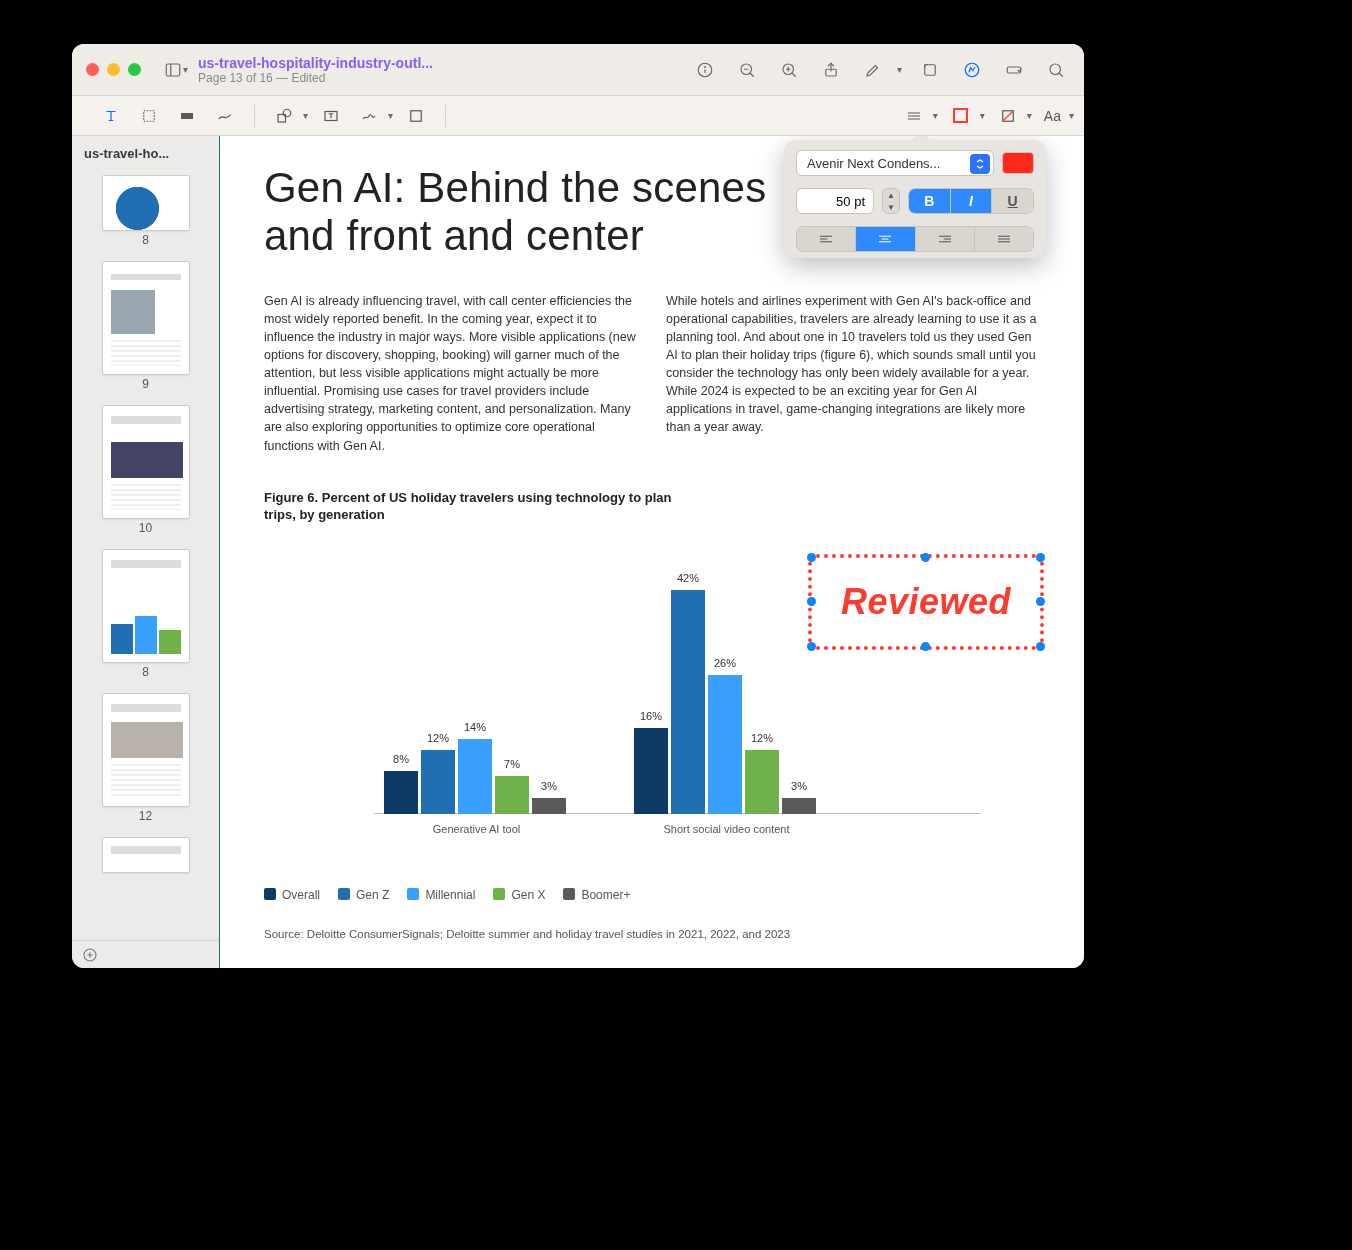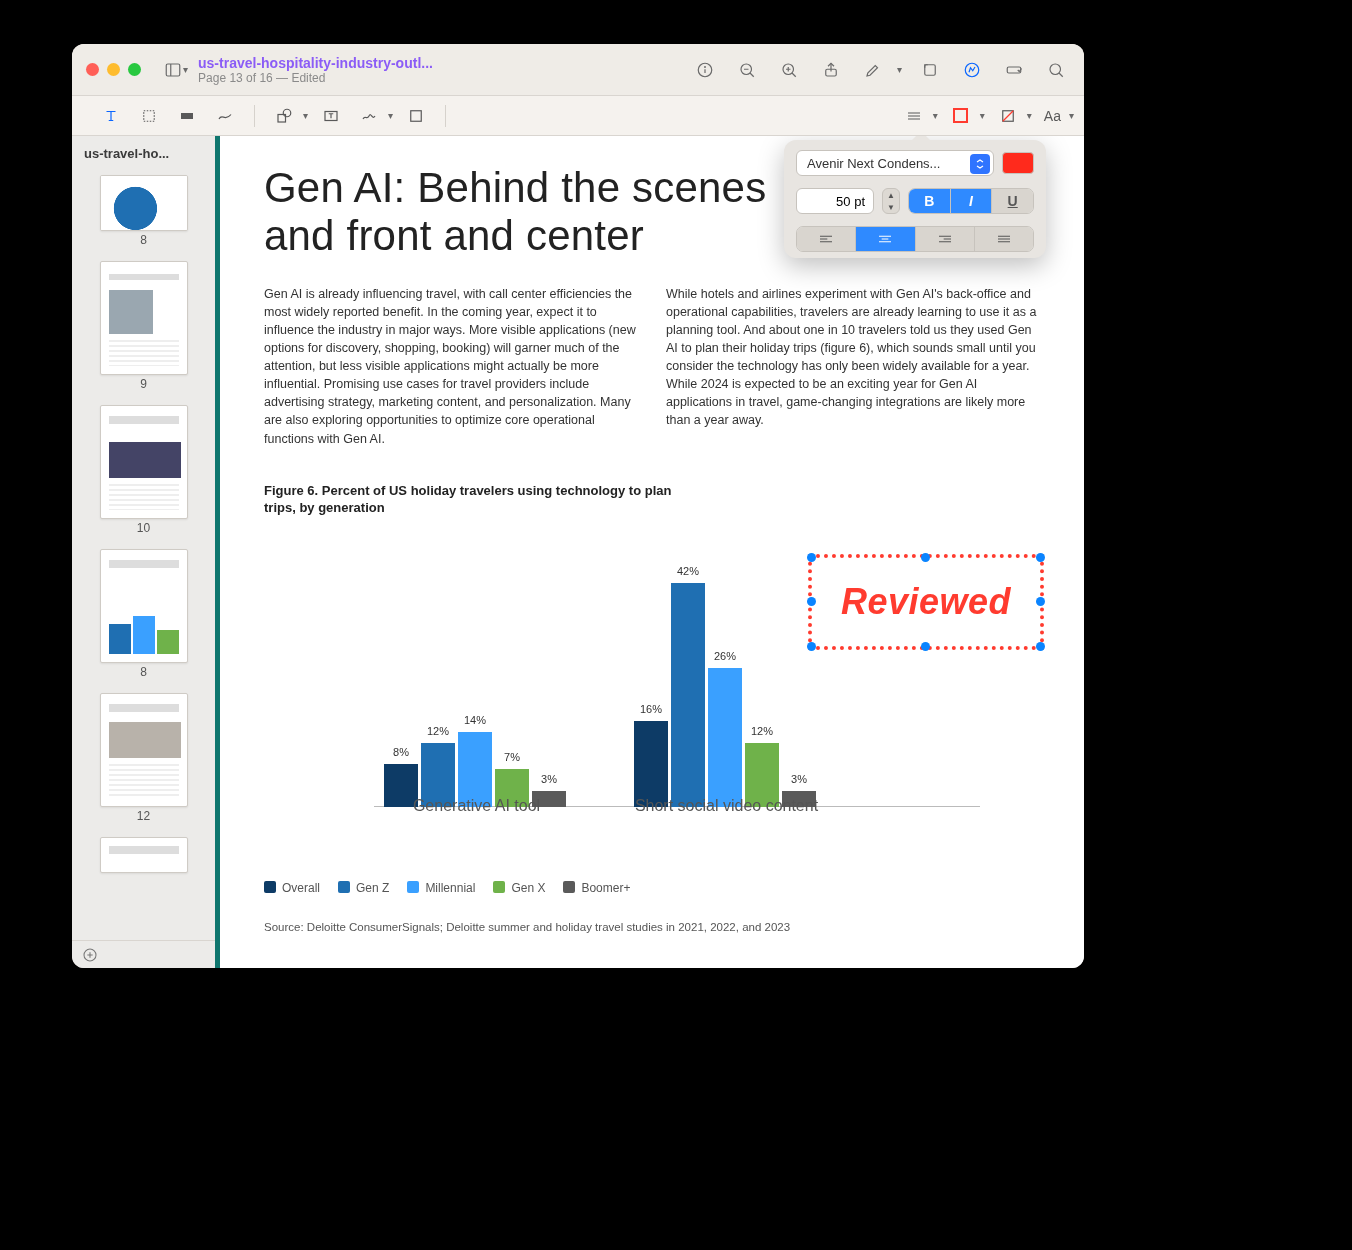--- a/index.html
+++ b/index.html
@@ -32,41 +32,41 @@
     position: relative;
   }
   .subbar .sbtn { width:30px; height:28px; display:flex; align-items:center; justify-content:center; border-radius:6px; }
   .subbar .sbtn.sel { color:#0a66ff; }
   .subbar .sep { width:1px; height:22px; background:#d6d2cc; margin:0 6px; }
   .subbar svg { width:18px; height:18px; stroke:#595959; fill:none; stroke-width:1.6; }
   .subbar .sel svg { stroke:#0a66ff; }
   .chev { font-size:10px; color:#6a6a6a; margin-left:-4px; }
   
   .body { flex:1; display:flex; min-height:0; }
-  .sidebar { width:148px; background:#ecebe9; border-right:5px solid #0f766e; display:flex; flex-direction:column; }
+  .sidebar { width:148px; background:#ecebe9; border-right:1px solid #0f766e; display:flex; flex-direction:column; }
   .side-title { font-size:13px; font-weight:600; color:#3a3a3a; padding:10px 12px 8px; white-space:nowrap; overflow:hidden; text-overflow:ellipsis; }
   .thumbs { flex:1; overflow:hidden; display:flex; flex-direction:column; align-items:center; gap:14px; padding:6px 0 0; }
   .thumb { width:88px; height:114px; background:#fff; border:1px solid #cfcbc5; border-radius:2px; position:relative; box-shadow:0 1px 2px rgba(0,0,0,.08); overflow:hidden; }
   .thumb.half { height:56px; }
   .thumb-label { font-size:12px; color:#555; text-align:center; margin-top:2px; }
   .sidebar-foot { border-top:1px solid #d9d5d0; height:28px; display:flex; align-items:center; padding-left:10px; color:#777; }
   .sidebar-foot svg { width:16px; height:16px; stroke:#777; fill:none; stroke-width:1.6; }
   
   .viewport { flex:1; background:#fff; overflow:hidden; position:relative; }
   .page { padding: 28px 44px 30px; }
-  .h1 { font-size:42px; line-height:1.15; font-weight:400; color:#222; letter-spacing:.2px; margin-bottom:24px; max-width:520px;}
+  .h1 { font-size:42px; line-height:1.15; font-weight:400; color:#222; letter-spacing:.2px; margin-bottom:31px; max-width:520px;}
   .cols { display:flex; gap:28px; font-size:12.5px; color:#333; line-height:1.45; }
   .cols > div { flex:1; }
   .figtitle { font-size:13px; font-weight:700; color:#222; margin:34px 0 18px; max-width:420px; line-height:1.35; }
   .chartwrap { position:relative; height:300px; margin-top:6px; }
   .axis { position:absolute; left:110px; right:60px; bottom:28px; height:1px; background:#bbb; }
   .group { position:absolute; bottom:28px; display:flex; gap:3px; align-items:flex-end; }
   .bar { width:34px; position:relative; }
   .bar .lbl { position:absolute; top:-18px; left:50%; transform:translateX(-50%); font-size:11px; color:#333; }
-  .grplabel { position:absolute; bottom:20px; font-size:16px; color:#555; text-align:center; }
+  .grplabel { position:absolute; bottom:7px; font-size:11px; color:#555; text-align:center; }
   .legend { display:flex; gap:18px; font-size:12px; color:#555; margin-top:46px; }
   .legend .sw { display:inline-block; width:12px; height:12px; margin-right:6px; vertical-align:-1px; border-radius:2px;}
   .source { font-size:11.5px; color:#555; margin-top:26px; }
   
   .annotation {
     position:absolute; top:418px; right:40px; width:236px; height:96px;
     border:4px dotted #ff3b2f; display:flex; align-items:center; justify-content:center;
   }
   .annotation .handle { position:absolute; width:9px; height:9px; background:#0a84ff; border-radius:50%; }
   .annotation .h-tl{top:-5px;left:-5px}.annotation .h-tr{top:-5px;right:-5px}

